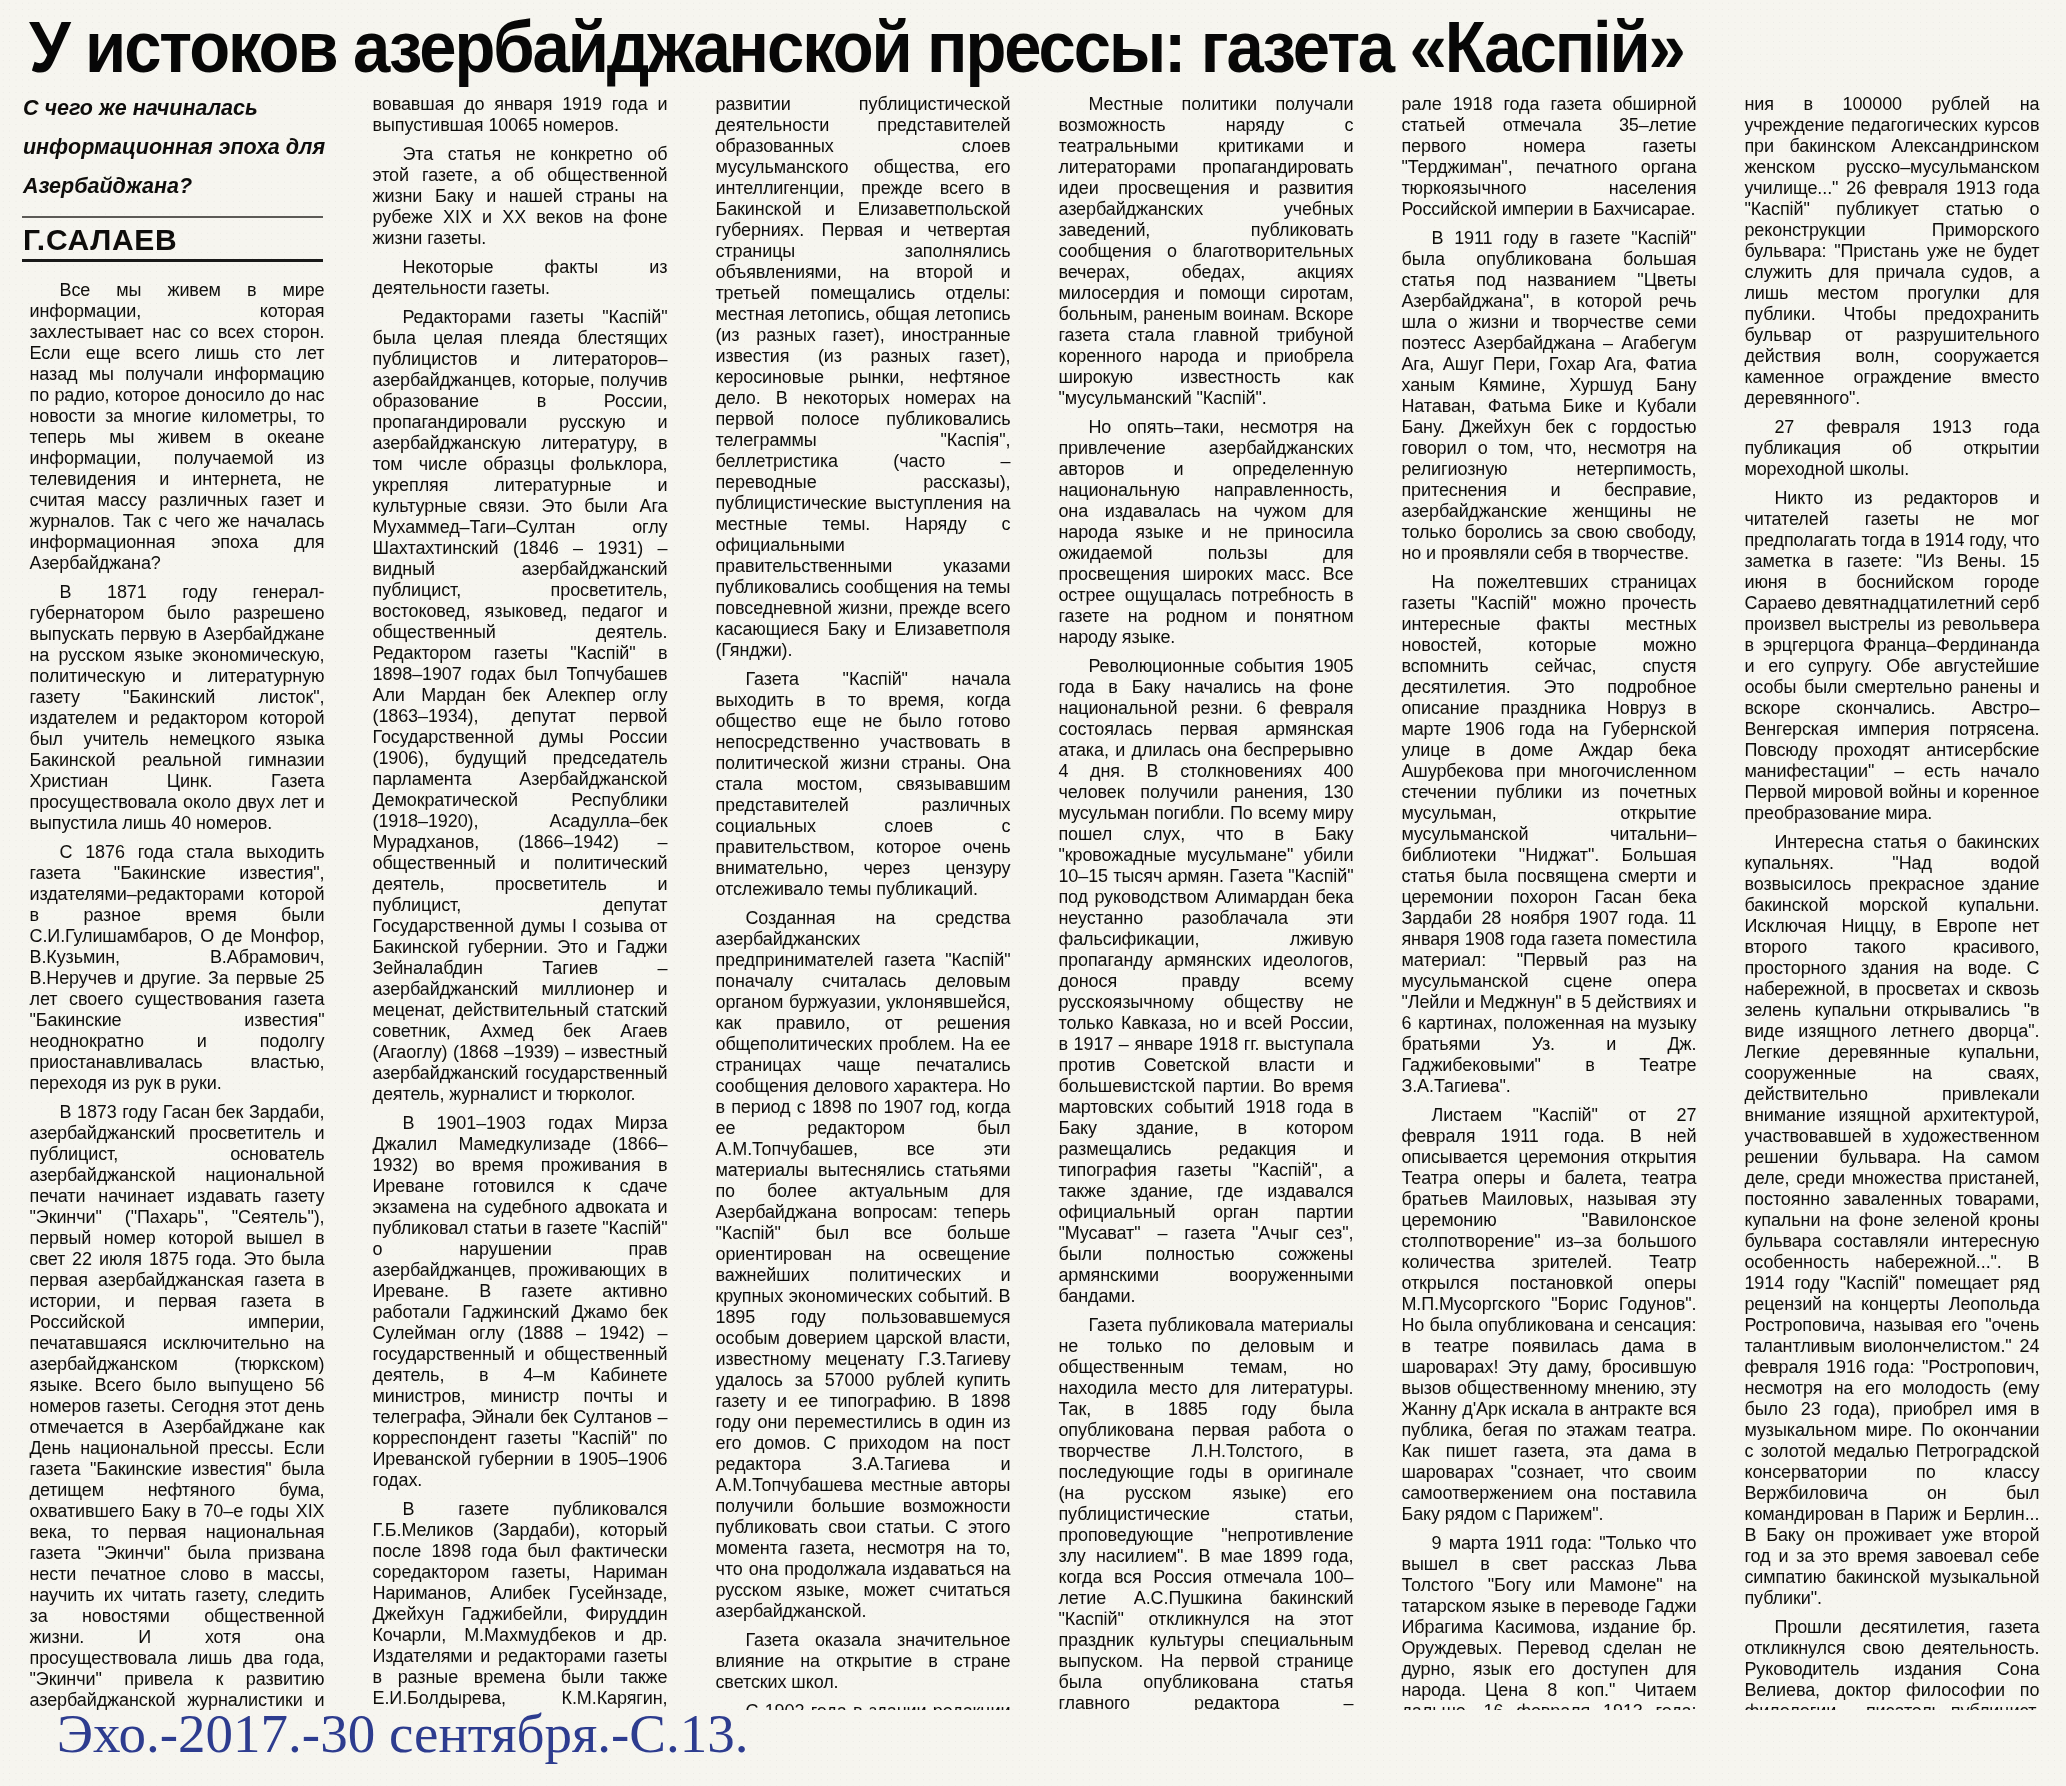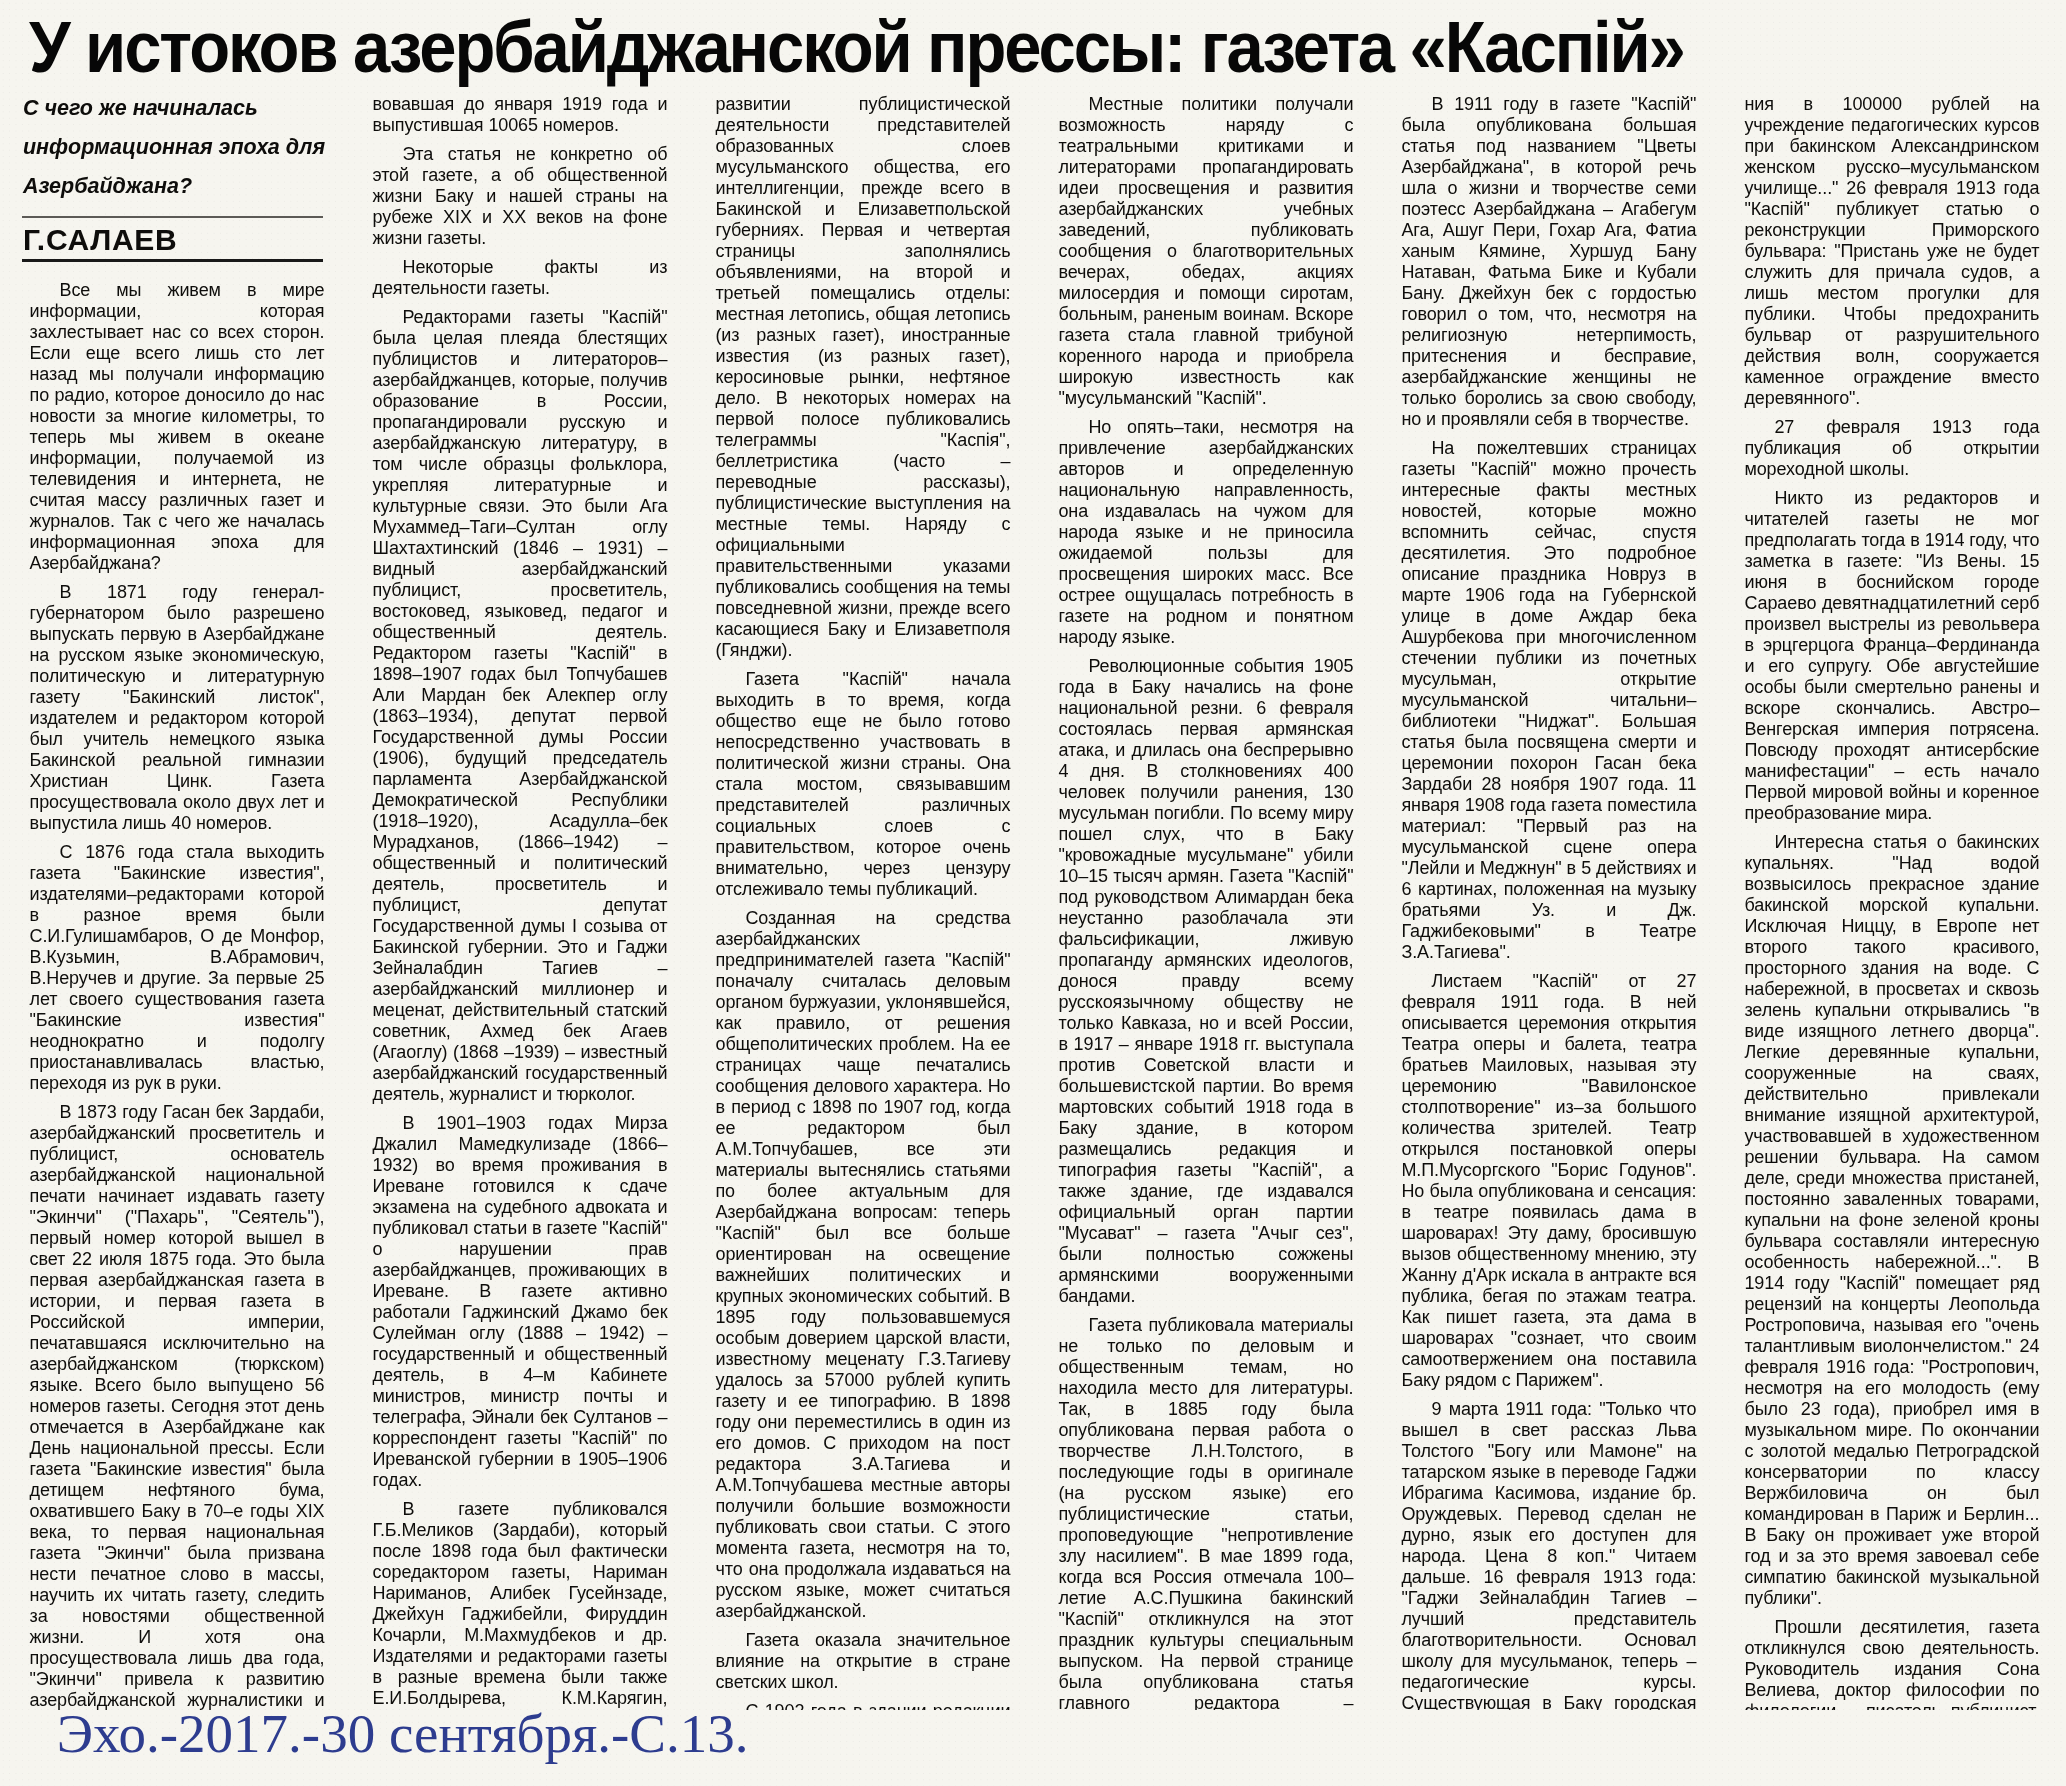--- a/index.html
+++ b/index.html
@@ -97,20 +97,21 @@
     </div>
 
     <div class="col">
       <p>Местные политики получали возможность наряду с театральными критиками и литераторами пропагандировать идеи просвещения и развития азербайджанских учебных заведений, публиковать сообщения о благотворительных вечерах, обедах, акциях милосердия и помощи сиротам, больным, раненым воинам. Вскоре газета стала главной трибуной коренного народа и приобрела широкую известность как "мусульманский "Каспій".</p>
       <p>Но опять–таки, несмотря на привлечение азербайджанских авторов и определенную национальную направленность, она издавалась на чужом для народа языке и не приносила ожидаемой пользы для просвещения широких масс. Все острее ощущалась потребность в газете на родном и понятном народу языке.</p>
       <p>Революционные события 1905 года в Баку начались на фоне национальной резни. 6 февраля состоялась первая армянская атака, и длилась она беспрерывно 4 дня. В столкновениях 400 человек получили ранения, 130 мусульман погибли. По всему миру пошел слух, что в Баку "кровожадные мусульмане" убили 10–15 тысяч армян. Газета "Каспій" под руководством Алимардан бека неустанно разоблачала эти фальсификации, лживую пропаганду армянских идеологов, донося правду всему русскоязычному обществу не только Кавказа, но и всей России, в 1917 – январе 1918 гг. выступала против Советской власти и большевистской партии. Во время мартовских событий 1918 года в Баку здание, в котором размещались редакция и типография газеты "Каспій", а также здание, где издавался официальный орган партии "Мусават" – газета "Ачыг сез", были полностью сожжены армянскими вооруженными бандами.</p>
       <p>Газета публиковала материалы не только по деловым и общественным темам, но находила место для литературы. Так, в 1885 году была опубликована первая работа о творчестве Л.Н.Толстого, в последующие годы в оригинале (на русском языке) его публицистические статьи, проповедующие "непротивление злу насилием". В мае 1899 года, когда вся Россия отмечала 100–летие А.С.Пушкина бакинский "Каспій" откликнулся на этот праздник культуры специальным выпуском. На первой странице была опубликована статья главного редактора – А.Топчубашева, где давалась удивительно точная оценка личности и творчества поэта. В фев-</p>
     </div>
 
     <div class="col">
+      <p class="cont">рале 1918 года газета обширной статьей отмечала 35–летие первого номера газеты "Терджиман", печатного органа тюркоязычного населения Российской империи в Бахчисарае.</p>
       <p>В 1911 году в газете "Каспій" была опубликована большая статья под названием "Цветы Азербайджана", в которой речь шла о жизни и творчестве семи поэтесс Азербайджана – Агабегум Ага, Ашуг Пери, Гохар Ага, Фатиа ханым Кямине, Хуршуд Бану Натаван, Фатьма Бике и Кубали Бану. Джейхун бек с гордостью говорил о том, что, несмотря на религиозную нетерпимость, притеснения и бесправие, азербайджанские женщины не только боролись за свою свободу, но и проявляли себя в творчестве.</p>
       <p>На пожелтевших страницах газеты "Каспій" можно прочесть интересные факты местных новостей, которые можно вспомнить сейчас, спустя десятилетия. Это подробное описание праздника Новруз в марте 1906 года на Губернской улице в доме Аждар бека Ашурбекова при многочисленном стечении публики из почетных мусульман, открытие мусульманской читальни–библиотеки "Ниджат". Большая статья была посвящена смерти и церемонии похорон Гасан бека Зардаби 28 ноября 1907 года. 11 января 1908 года газета поместила материал: "Первый раз на мусульманской сцене опера "Лейли и Меджнун" в 5 действиях и 6 картинах, положенная на музыку братьями Уз. и Дж. Гаджибековыми" в Театре З.А.Тагиева".</p>
       <p>Листаем "Каспій" от 27 февраля 1911 года. В ней описывается церемония открытия Театра оперы и балета, театра братьев Маиловых, называя эту церемонию "Вавилонское столпотворение" из–за большого количества зрителей. Театр открылся постановкой оперы М.П.Мусоргского "Борис Годунов". Но была опубликована и сенсация: в театре появилась дама в шароварах! Эту даму, бросившую вызов общественному мнению, эту Жанну д'Арк искала в антракте вся публика, бегая по этажам театра. Как пишет газета, эта дама в шароварах "сознает, что своим самоотвержением она поставила Баку рядом с Парижем".</p>
       <p>9 марта 1911 года: "Только что вышел в свет рассказ Льва Толстого "Богу или Мамоне" на татарском языке в переводе Гаджи Ибрагима Касимова, издание бр. Оруждевых. Перевод сделан не дурно, язык его доступен для народа. Цена 8 коп." Читаем дальше. 16 февраля 1913 года: "Гаджи Зейналабдин Тагиев – лучший представитель благотворительности. Основал школу для мусульманок, теперь – педагогические курсы. Существующая в Баку городская женская русско–татарская школа – ветвь тагиевской школы. Мусульмане могут и должны гордиться Гаджи Зейналабдином Тагиевым. Он сделал пожертвова-</p>
     </div>
 
     <div class="col">
       <p class="cont">ния в 100000 рублей на учреждение педагогических курсов при бакинском Александринском женском русско–мусульманском училище..." 26 февраля 1913 года "Каспій" публикует статью о реконструкции Приморского бульвара: "Пристань уже не будет служить для причала судов, а лишь местом прогулки для публики. Чтобы предохранить бульвар от разрушительного действия волн, сооружается каменное ограждение вместо деревянного".</p>
       <p>27 февраля 1913 года публикация об открытии мореходной школы.</p>
       <p>Никто из редакторов и читателей газеты не мог предполагать тогда в 1914 году, что заметка в газете: "Из Вены. 15 июня в боснийском городе Сараево девятнадцатилетний серб произвел выстрелы из револьвера в эрцгерцога Франца–Фердинанда и его супругу. Обе августейшие особы были смертельно ранены и вскоре скончались. Австро–Венгерская империя потрясена. Повсюду проходят антисербские манифестации" – есть начало Первой мировой войны и коренное преобразование мира.</p>

